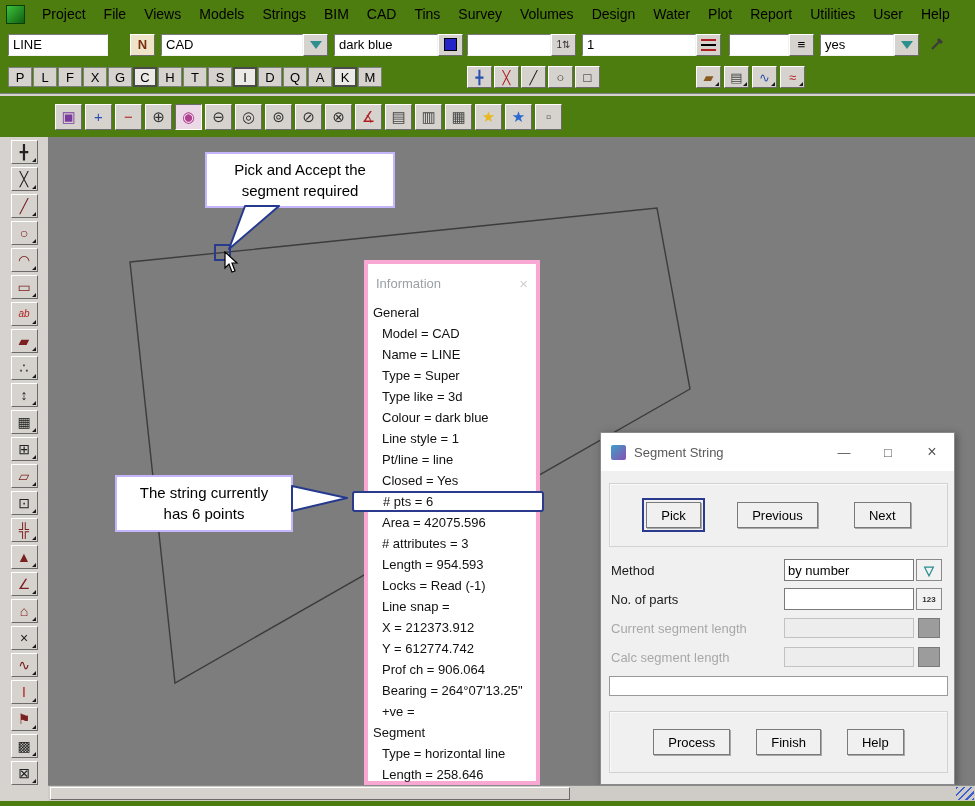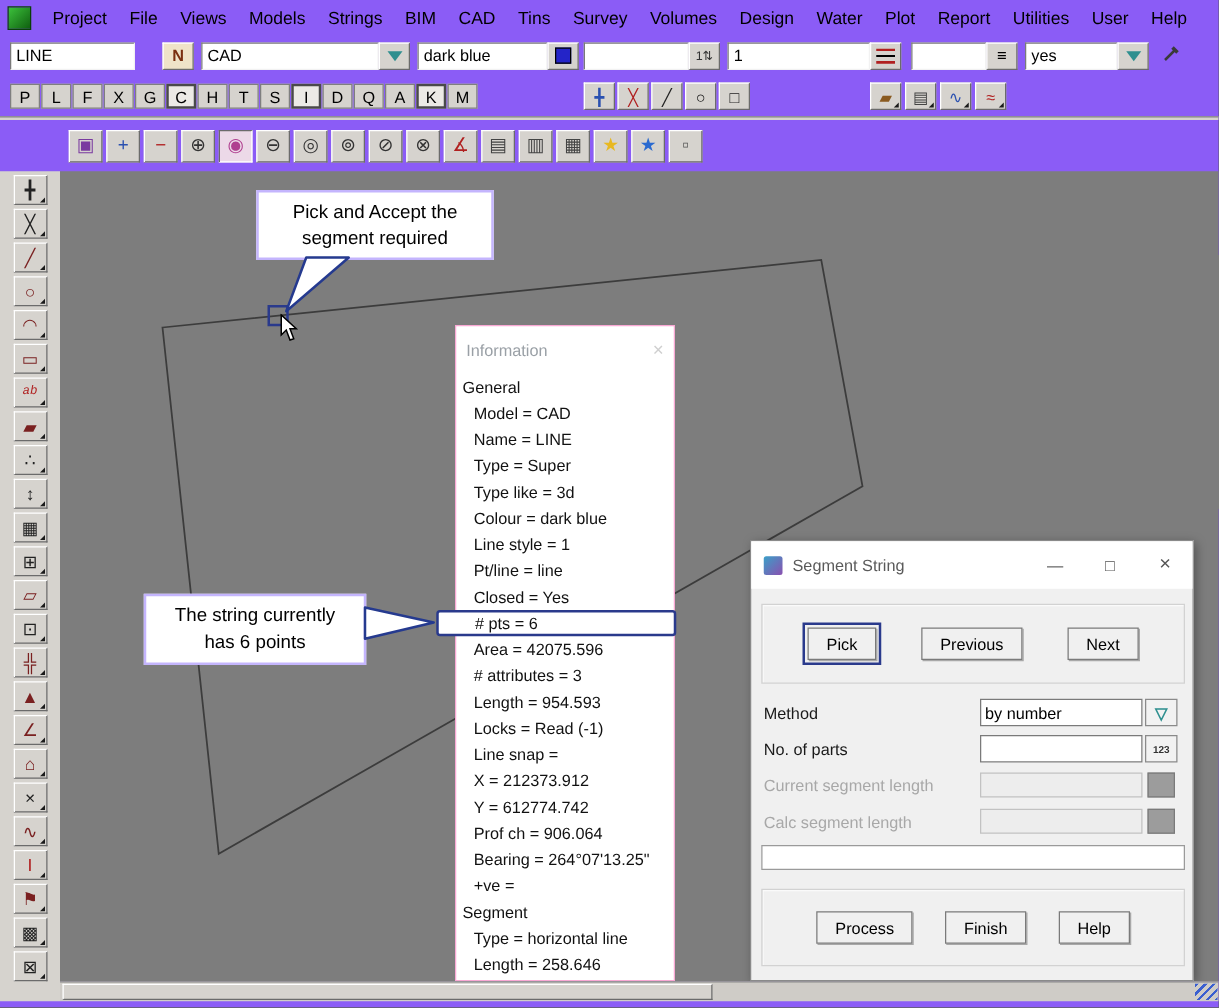--- a/index.html
+++ b/index.html
@@ -1,18 +1,18 @@
 <!DOCTYPE html>
 <html><head>
 <meta charset="utf-8">
 <style>
   * { margin:0; padding:0; box-sizing:border-box; }
   html,body { background:#555; }
   body { font-family:"Liberation Sans", sans-serif; }
-  .app { position:relative; width:975px; height:806px; background:#8b5cf6; overflow:hidden; }
+  .app { position:relative; width:975px; height:806px; background:#4d7c0f; overflow:hidden; }
 
   
   .menubar { height:28px; display:flex; align-items:center; padding-left:6px; overflow:hidden; white-space:nowrap; }
   .app-icon { width:19px; height:19px; flex:0 0 19px; background:linear-gradient(135deg,#3cc13c,#0f5f0f); border:1px solid #0a3f0a; margin-right:8px; }
   .menu-item { padding:0 9px; font-size:14px; color:#000; cursor:default; }
 
   
   .toolbar1 { height:33px; display:flex; align-items:center; padding-left:8px; }
   .t-input { height:22px; background:#fff; border:1px solid; border-color:#7a7a7a #f2f2f2 #f2f2f2 #7a7a7a; font-size:13px; padding:0 4px; font-family:inherit; color:#000; }
   .sq-btn { width:25px; height:22px; flex:0 0 25px; background:#d6d3ce; border:1px solid; border-color:#fff #6b6b6b #6b6b6b #fff; display:flex; align-items:center; justify-content:center; padding:0; font-family:inherit; cursor:default; }
@@ -37,36 +37,36 @@
   .toolbar3 { height:41px; display:flex; align-items:center; padding-left:55px; gap:3px; }
   .tool-btn { width:27px; height:26px; background:#d6d3ce; border:1px solid; border-color:#fff #6b6b6b #6b6b6b #fff; font-size:15px; display:flex; align-items:center; justify-content:center; padding:0; position:relative; }
   .tool-btn.selected { background:#ecd9e8; border-color:#6b6b6b #fff #fff #6b6b6b; }
 
   
   .content { display:flex; }
   .left-toolbar { width:48px; height:664px; display:flex; flex-direction:column; align-items:center; padding-top:3px; gap:3px; overflow:hidden; background:#d6d3ce; }
   .side-btn { width:27px; height:24px; flex:0 0 24px; background:#d6d3ce; border:1px solid; border-color:#fff #6b6b6b #6b6b6b #fff; font-size:14px; position:relative; display:flex; align-items:center; justify-content:center; padding:0; }
   .corner::after { content:""; position:absolute; right:1px; bottom:1px; width:0; height:0; border-left:4px solid transparent; border-bottom:4px solid #1a1a1a; }
   .glyph { line-height:1; }
-  .glyph.txt { font-size:10px; font-style:italic;font-family:Liberation Mono, monospace; }
+  .glyph.txt { font-size:10px; font-style:italic; }
 
   .right-col { width:927px; display:flex; flex-direction:column; }
   .canvas { position:relative; width:927px; height:648px; background:#7d7d7d; overflow:hidden; }
   .wire { position:absolute; left:0; top:0; }
 
   .pickbox { position:absolute; left:166px; top:107px; width:17px; height:17px; border:2px solid #2a3a8c; }
 
   .callout { position:absolute; background:#fff; border:2px solid #c4b5fd; text-align:center; font-size:15px; color:#000; padding-top:5px; line-height:21px; }
   .callout-pick { left:157px; top:15px; width:190px; height:56px; }
   .callout-points { left:67px; top:338px; width:178px; height:57px; }
   .tails { position:absolute; left:0; top:0; pointer-events:none; }
   .cursor-svg { position:absolute; left:176px; top:114px; pointer-events:none; }
 
   
-  .info-panel { position:absolute; left:316px; top:123px; width:176px; height:525px; background:#fff; border:1px solid #f9a8d4; font-size:13px; overflow:visible; }
+  .info-panel { position:absolute; left:316px; top:123px; width:176px; height:525px; background:#fff; border:4px solid #f9a8d4; font-size:13px; overflow:visible; }
   .info-title { height:38px; display:flex; align-items:center; justify-content:space-between; padding:0 8px; color:#9aa0a6; }
   .info-close { color:#cfcfcf; font-size:15px; cursor:default; }
   .info-header { height:21px; line-height:21px; padding-left:5px; white-space:nowrap; color:#111; }
   .info-row { height:21px; line-height:21px; padding-left:14px; white-space:nowrap; color:#111; }
   .info-row.hl { position:relative; margin-left:-16px; width:192px; padding-left:29px; border:2px solid #2a3a8c; border-radius:3px; background:#fff; line-height:17px; }
 
   
   .dialog { position:absolute; left:552px; top:295px; width:355px; height:353px; background:#f0f0f0; border:1px solid #8a8a8a; font-size:13px; box-shadow:2px 2px 8px rgba(0,0,0,.35); }
   .dlg-title { height:38px; background:#fff; display:flex; align-items:center; padding-left:10px; }
   .dlg-icon { width:15px; height:15px; flex:0 0 15px; background:linear-gradient(135deg,#3aa0c8,#8a50b0); border-radius:2px; margin-right:8px; }

